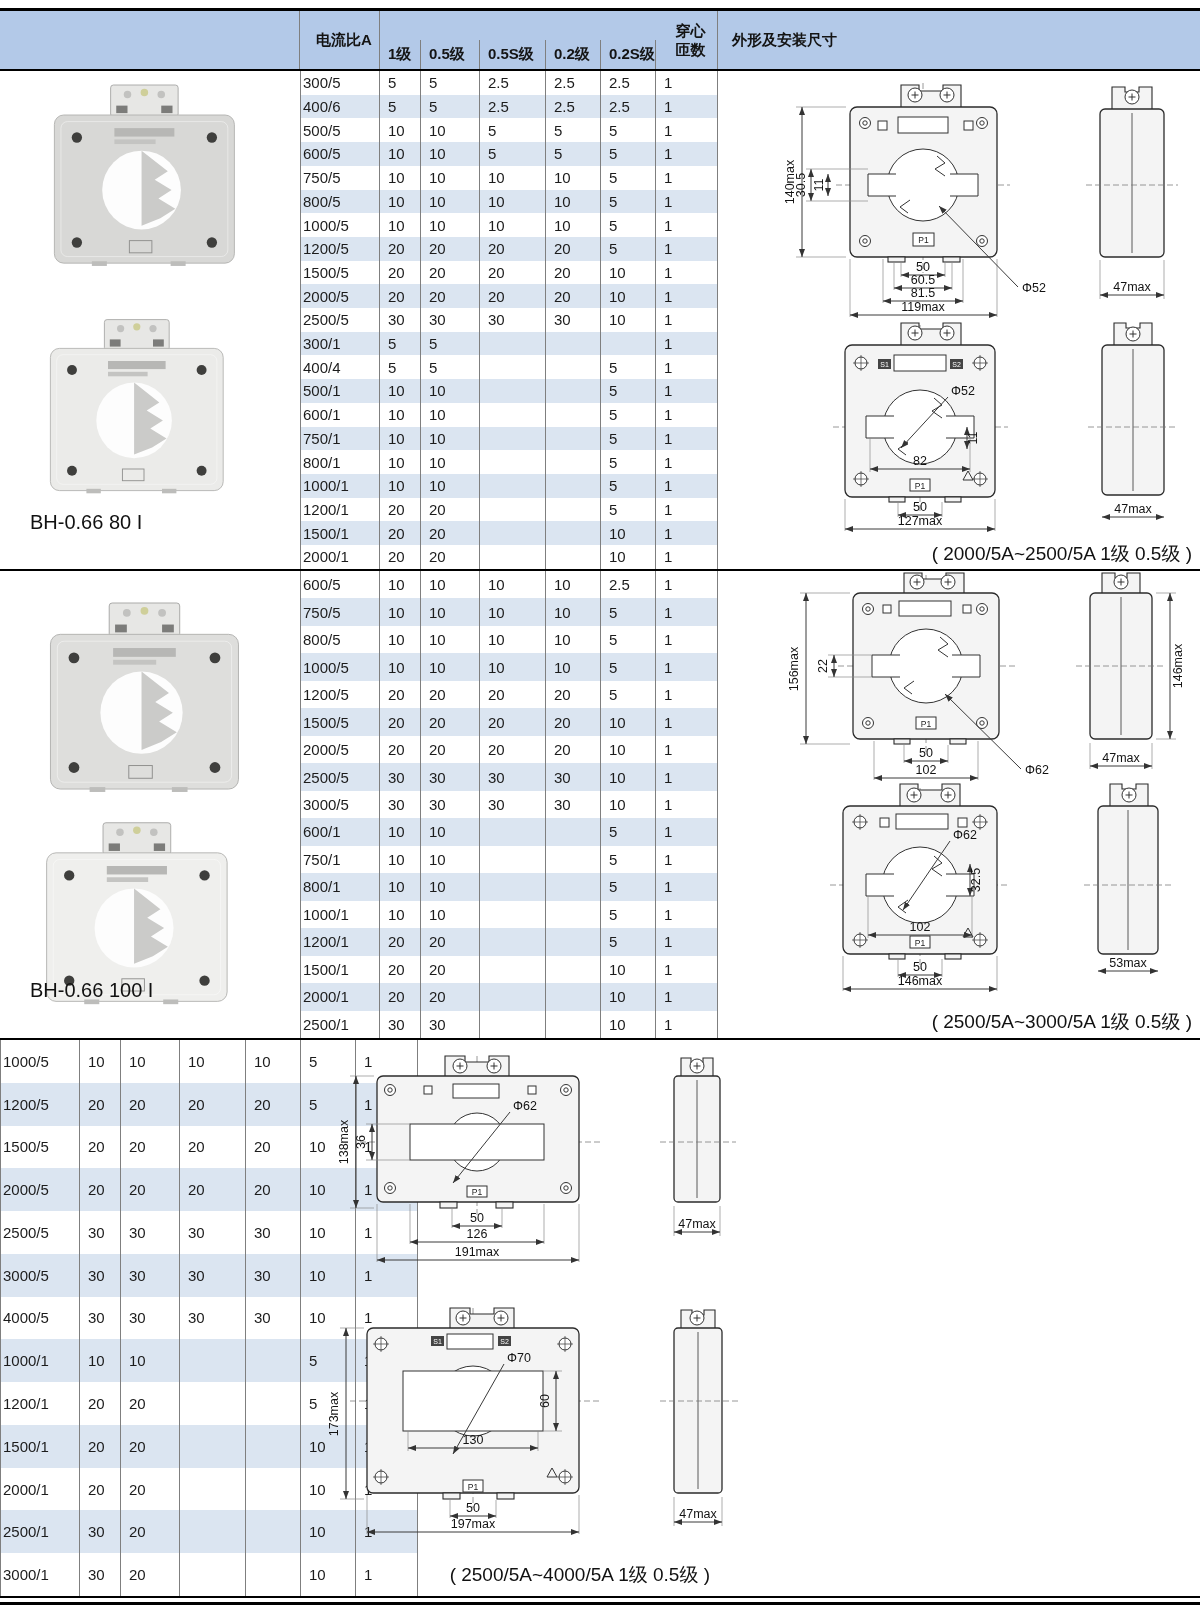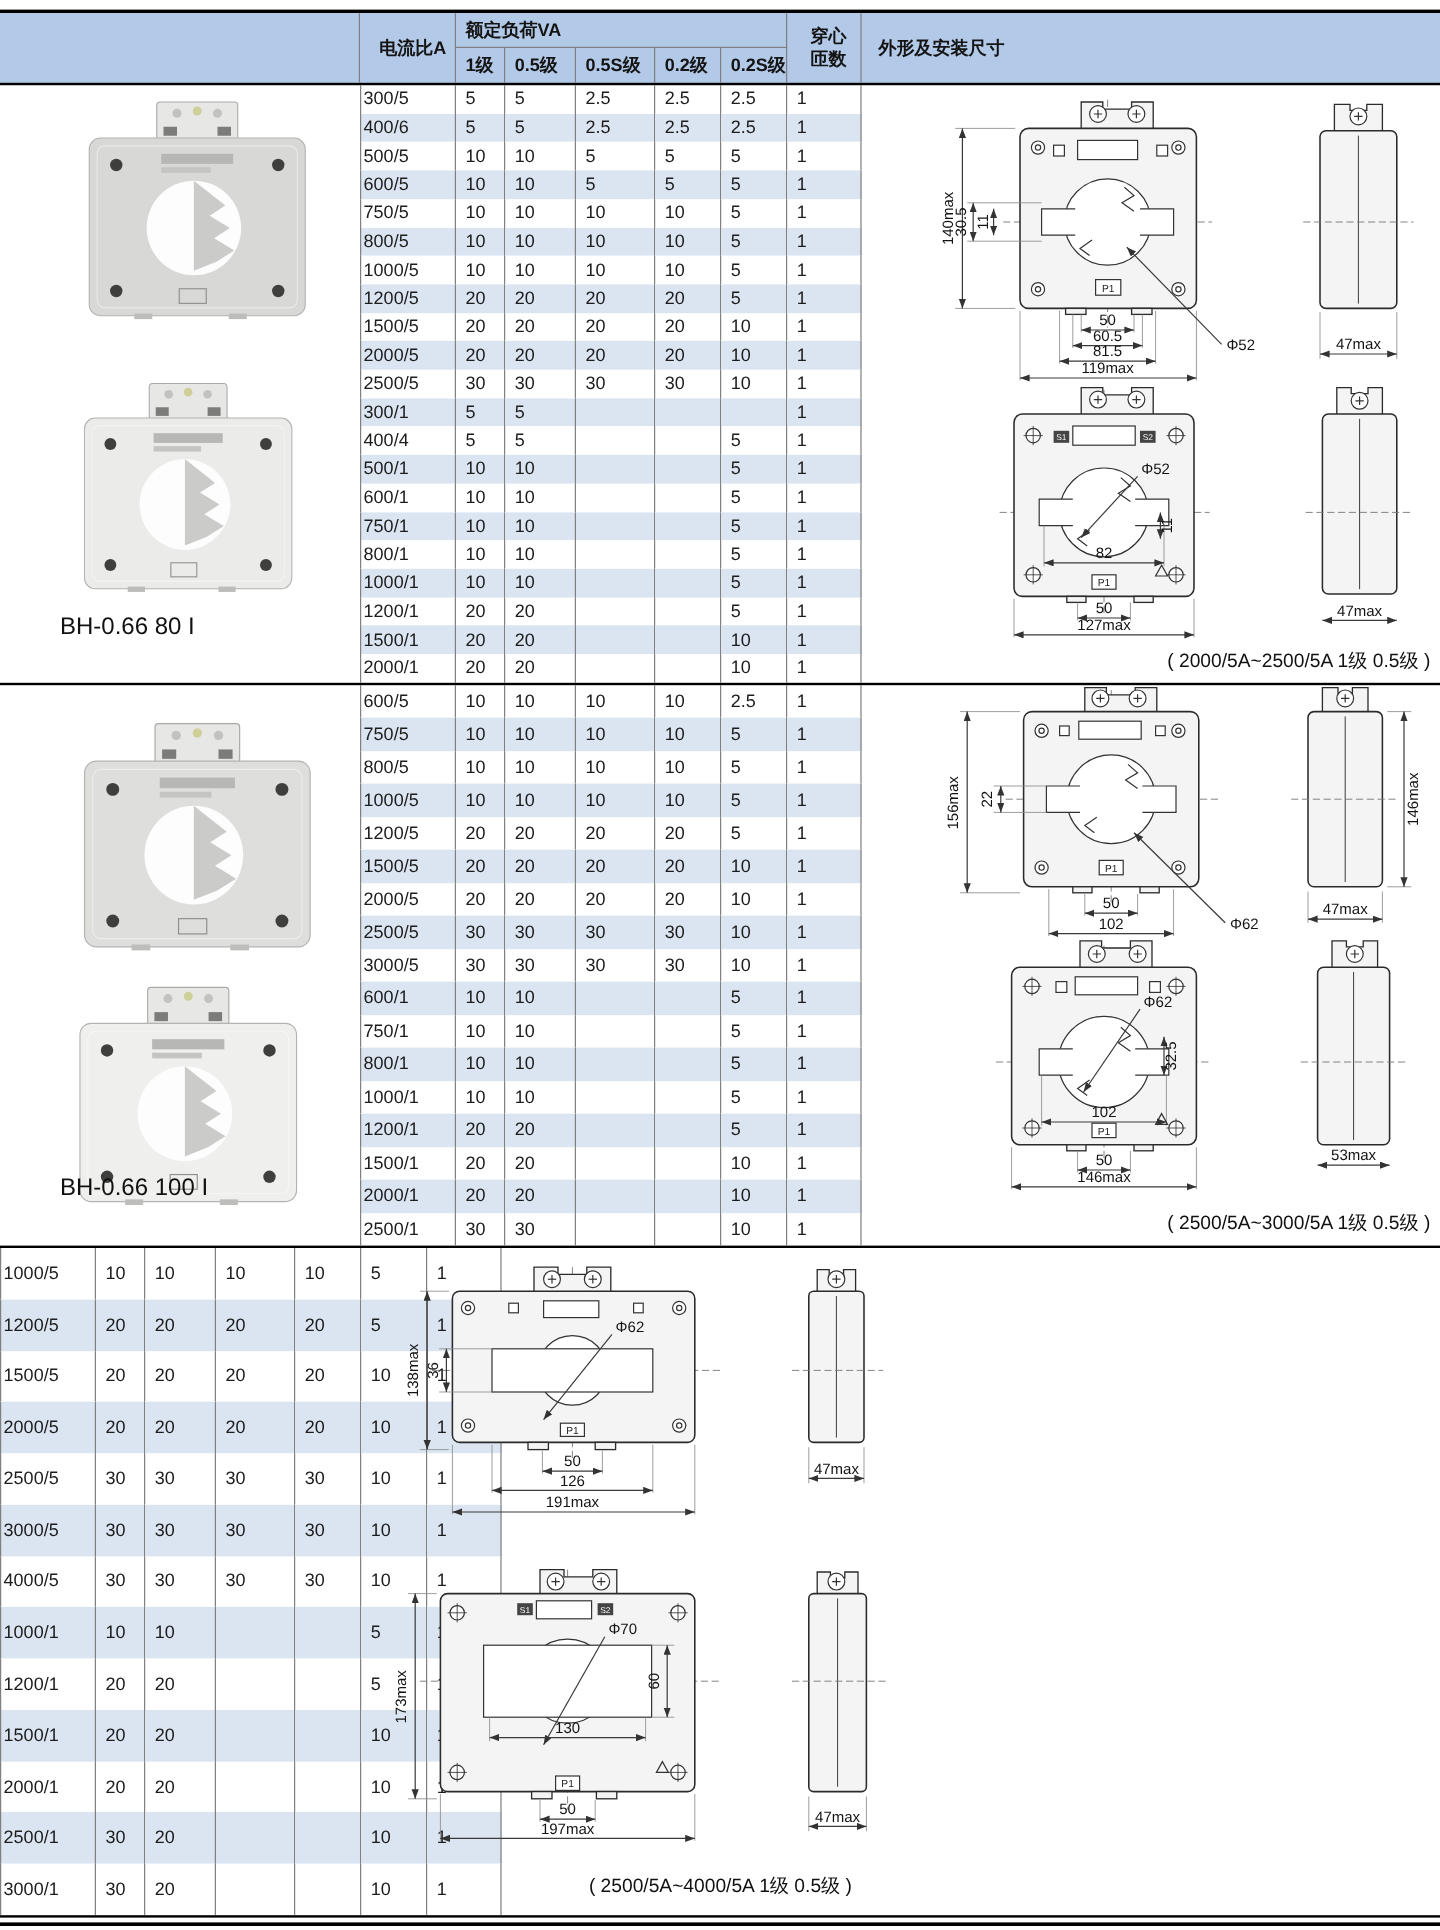--- a/index.html
+++ b/index.html
@@ -9,29 +9,29 @@
   .thead{display:grid;grid-template-columns:300px 80px 41px 59px 66px 55px 55px 62px 482px;grid-template-rows:29px 29px;background:#b3c9e8;border-bottom:2px solid #000;}
   .hc{display:flex;align-items:center;padding-left:8px;font-weight:bold;font-size:15px;color:#141414;border-right:1px solid #7f7f7f;}
   .hc.dims{border-right:none;padding-left:14px;}
   .hc.ratio{padding-left:16px;}
   .hc.load{border-bottom:1px solid #7f7f7f;}
   .hc.turns{flex-direction:column;align-items:center;justify-content:center;line-height:1.3;}
   
   .sec{display:grid;grid-template-columns:300px 418px 482px;}
   .sec+.sec{border-top:2px solid #000;}
   .sec.s0{height:498px;} .sec.s1{height:467px;} .sec.s2{height:556px;}
-  .photo-col{position:relative;margin-left:20px;}
+  .photo-col{position:relative;}
   .diag-col{position:relative;}
   .rows{display:grid;grid-template-columns:80px 41px 59px 66px 55px 55px 62px;}
   .s0 .rows{grid-auto-rows:23.71px;} .s1 .rows{grid-auto-rows:27.47px;} .s2 .rows{grid-auto-rows:42.77px;}
   .cell{border-right:1px solid #7f7f7f;display:flex;align-items:center;padding-left:8px;font-size:15px;color:#1c1c1c;}
   .cell.c0{padding-left:2px;border-left:1px solid #7f7f7f;}
   .cell.alt{background:#dbe5f1;}
   .model{position:absolute;left:30px;font-size:20px;color:#111;}
-  .caption{position:absolute;right:8px;font-size:16px;color:#111;white-space:nowrap;margin-left:36px;}
+  .caption{position:absolute;right:8px;font-size:19px;color:#111;white-space:nowrap;margin-left:36px;}
   .ph{position:absolute;}
   .diag{position:absolute;left:0;}
   .bottom-rule{border-top:2px solid #000;border-bottom:3px solid #000;height:4px;}
   
   .body{fill:#f4f4f4;stroke:#2b2b2b;stroke-width:1.3;}
   .thin{fill:#f4f4f4;stroke:#2b2b2b;stroke-width:1.1;}
   .hole{fill:#fff;stroke:#333;stroke-width:1;}
   .stp{fill:none;stroke:#333;stroke-width:1;}
   .ext{stroke:#8a8a8a;stroke-width:0.7;}
   .cl{stroke:#777;stroke-width:0.75;stroke-dasharray:6 3;fill:none;}
@@ -104,21 +104,20 @@
     </g>
   </defs>
 </svg>
 
 <div class="page">
  <div class="sheet">
 
   <div class="thead">
     <div class="hc" style="grid-column:1;grid-row:1/3"></div>
     <div class="hc ratio" style="grid-column:2;grid-row:1/3">电流比A</div>
-    <div class="hc load" style="grid-column:3/8;grid-row:1">额定负荷VA</div>
     <div class="hc" style="grid-column:3;grid-row:2">1级</div>
     <div class="hc" style="grid-column:4;grid-row:2">0.5级</div>
     <div class="hc" style="grid-column:5;grid-row:2">0.5S级</div>
     <div class="hc" style="grid-column:6;grid-row:2">0.2级</div>
     <div class="hc" style="grid-column:7;grid-row:2">0.2S级</div>
     <div class="hc turns" style="grid-column:8;grid-row:1/3">
       <span>穿心</span>
       <span>匝数</span>
     </div>
     <div class="hc dims" style="grid-column:9;grid-row:1/3">外形及安装尺寸</div>

